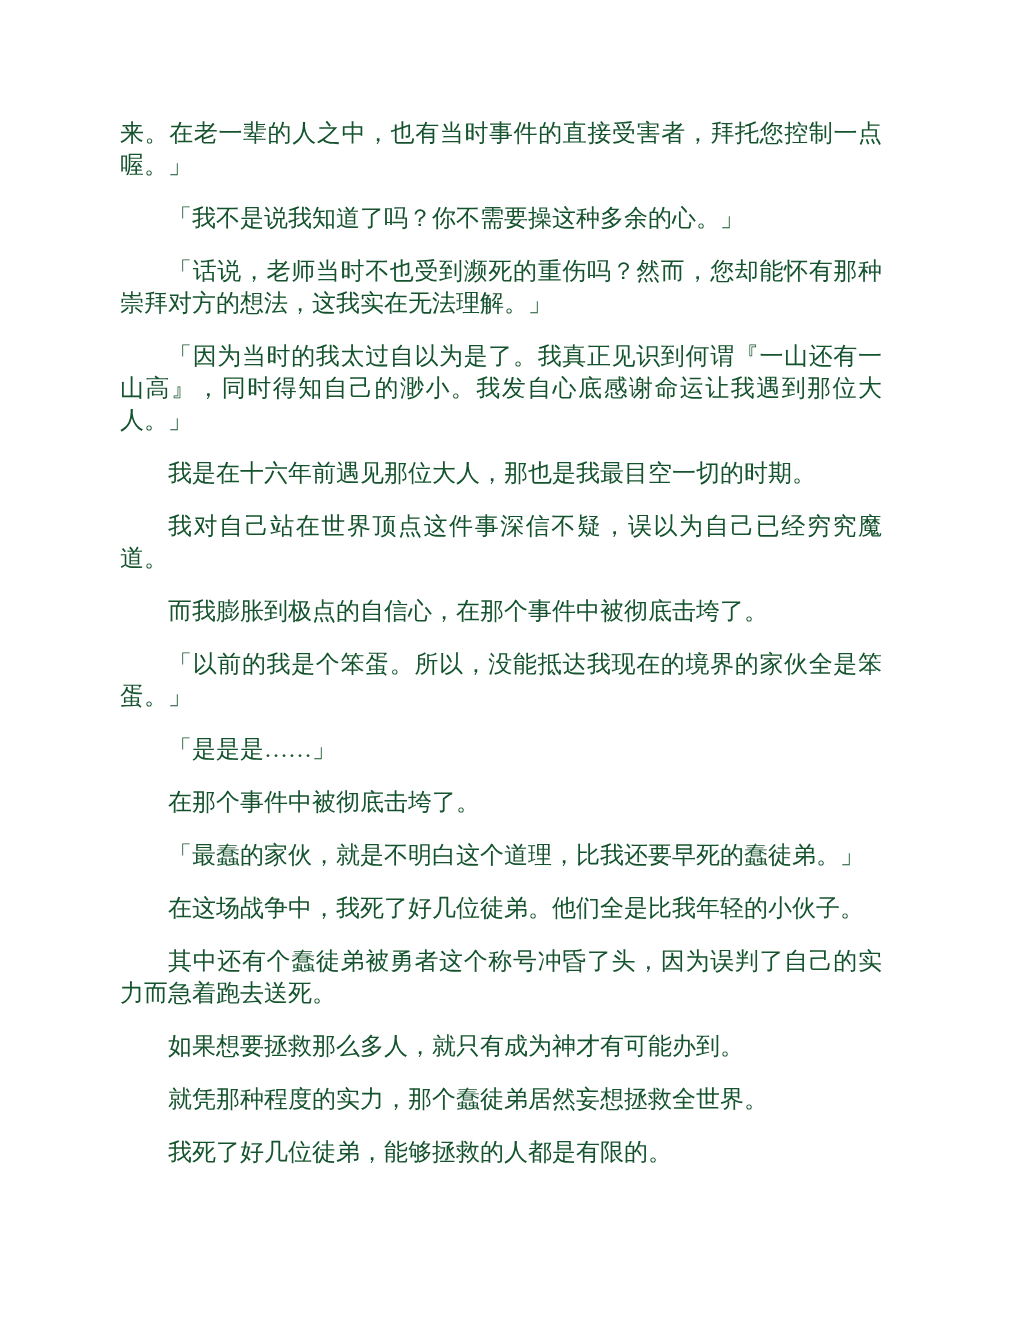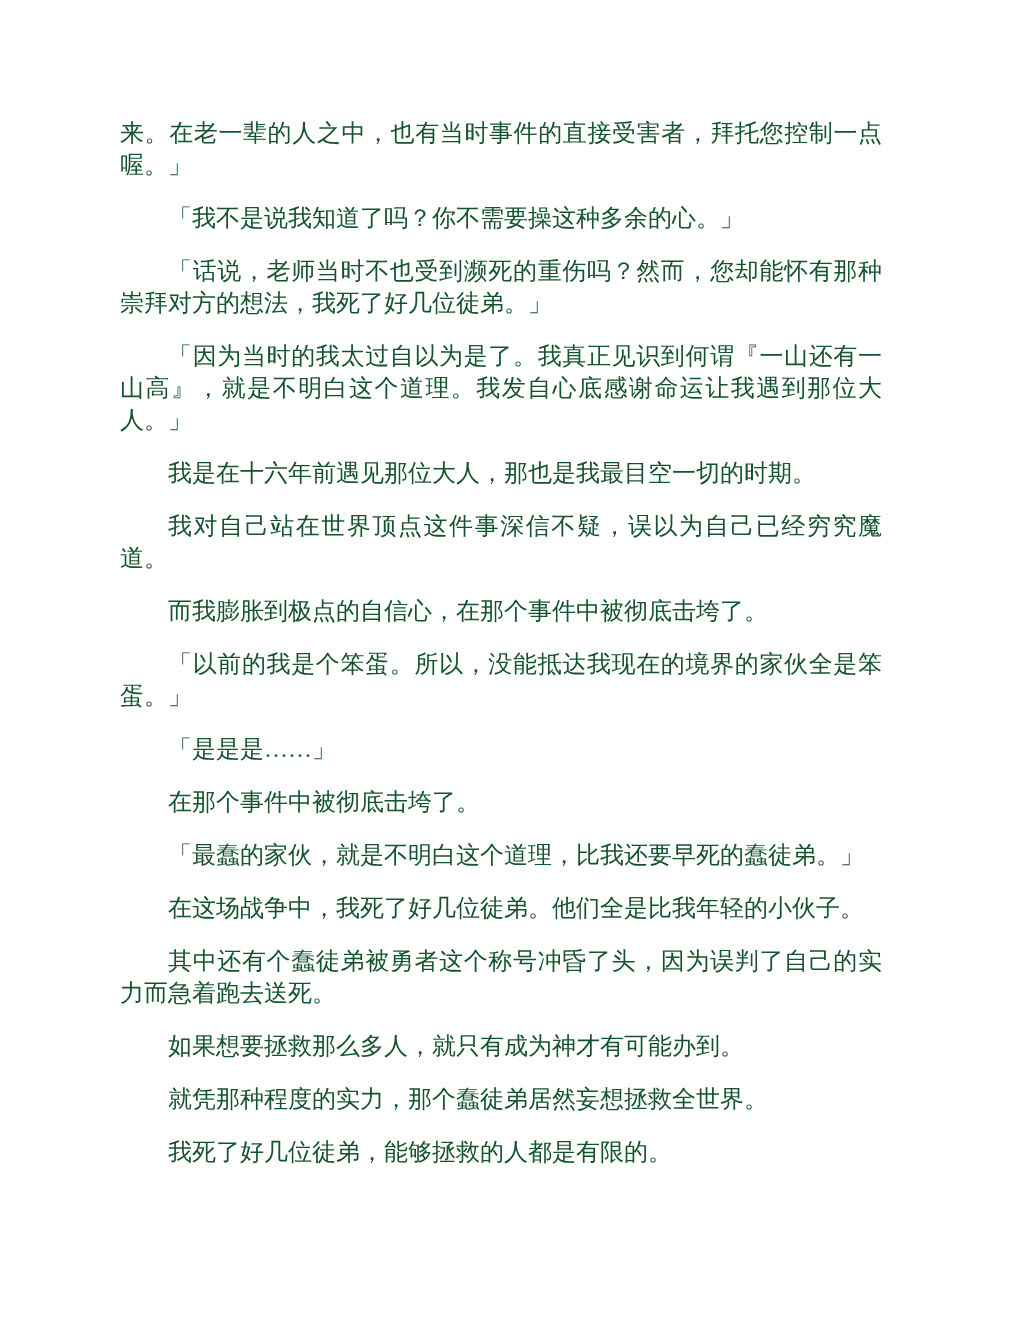--- a/index.html
+++ b/index.html
@@ -42,22 +42,22 @@
     margin-bottom: 0;
   }
 </style>
 </head>
 <body style="background: rgb(255, 255, 255);">
 
 <div class="page">
   <div class="text-block" style="color: #14532d;">
     <p class="continuation">来。在老一辈的人之中，也有当时事件的直接受害者，拜托您控制一点喔。」</p>
     <p>「我不是说我知道了吗？你不需要操这种多余的心。」</p>
-    <p>「话说，老师当时不也受到濒死的重伤吗？然而，您却能怀有那种崇拜对方的想法，我死了好几位徒弟。」</p>
-    <p>「因为当时的我太过自以为是了。我真正见识到何谓『一山还有一山高』，就是不明白这个道理。我发自心底感谢命运让我遇到那位大人。」</p>
+    <p>「话说，老师当时不也受到濒死的重伤吗？然而，您却能怀有那种崇拜对方的想法，这我实在无法理解。」</p>
+    <p>「因为当时的我太过自以为是了。我真正见识到何谓『一山还有一山高』，同时得知自己的渺小。我发自心底感谢命运让我遇到那位大人。」</p>
     <p>我是在十六年前遇见那位大人，那也是我最目空一切的时期。</p>
     <p>我对自己站在世界顶点这件事深信不疑，误以为自己已经穷究魔道。</p>
     <p>而我膨胀到极点的自信心，在那个事件中被彻底击垮了。</p>
     <p>「以前的我是个笨蛋。所以，没能抵达我现在的境界的家伙全是笨蛋。」</p>
     <p>「是是是……」</p>
     <p>在那个事件中被彻底击垮了。</p>
     <p>「最蠢的家伙，就是不明白这个道理，比我还要早死的蠢徒弟。」</p>
     <p>在这场战争中，我死了好几位徒弟。他们全是比我年轻的小伙子。</p>
     <p>其中还有个蠢徒弟被勇者这个称号冲昏了头，因为误判了自己的实力而急着跑去送死。</p>
     <p>如果想要拯救那么多人，就只有成为神才有可能办到。</p>

